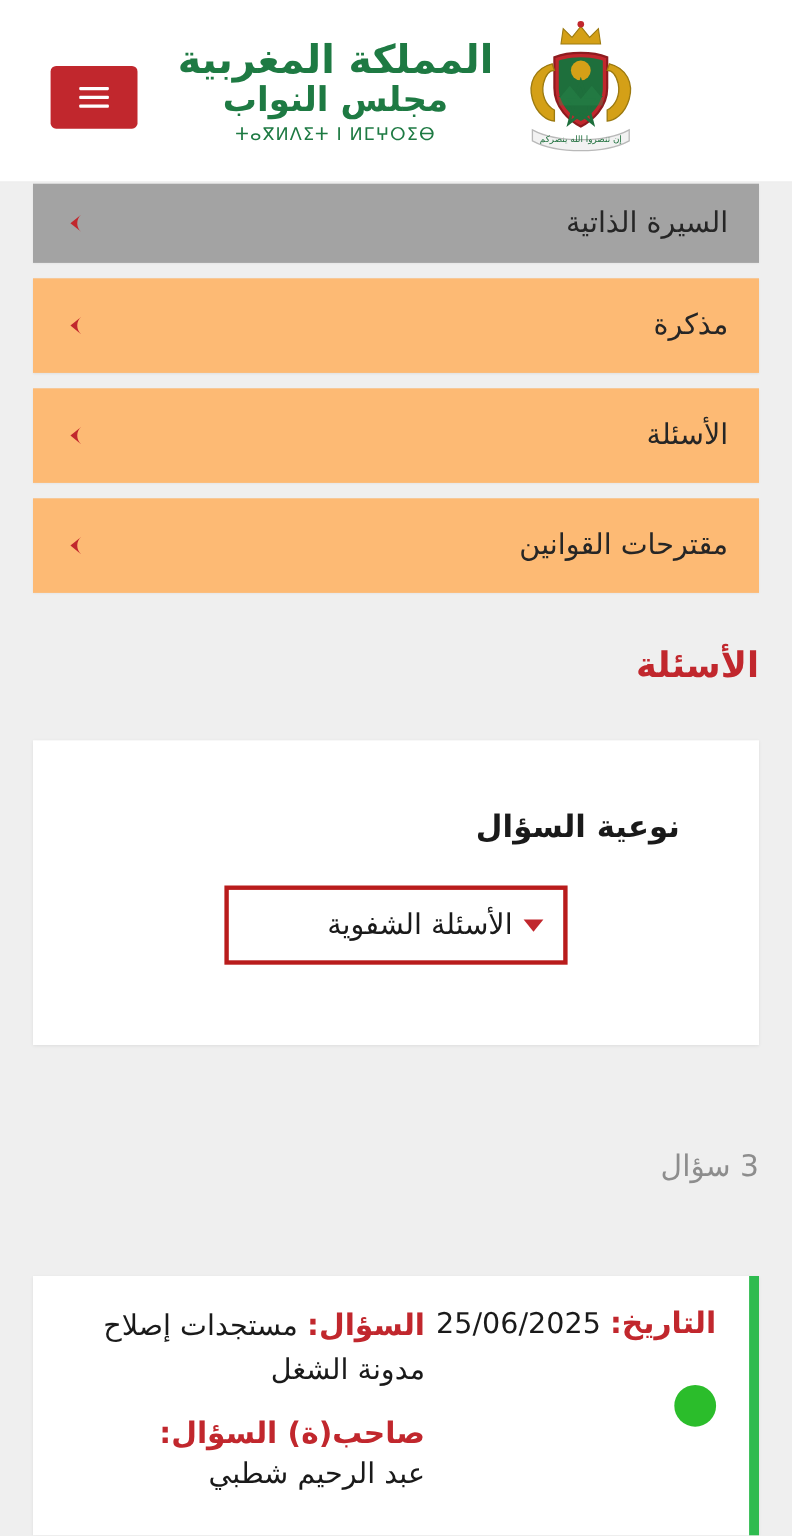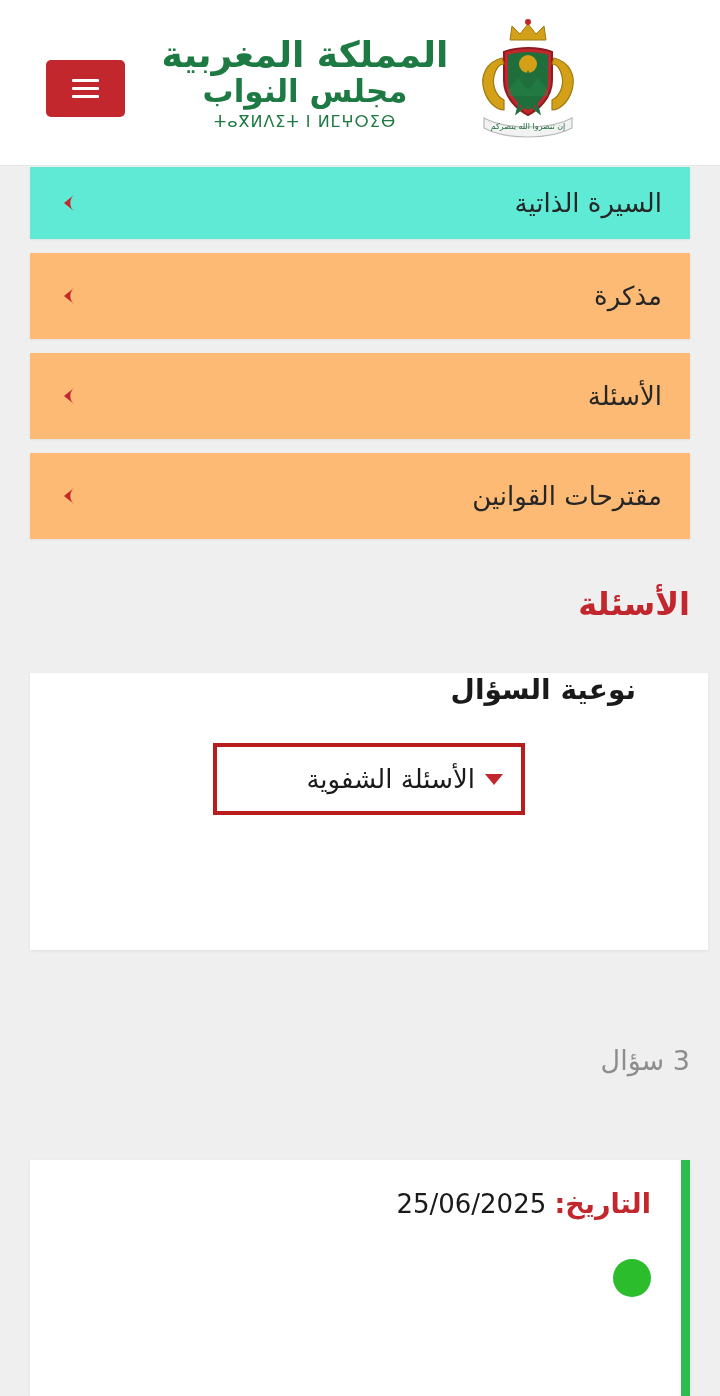--- a/index.html
+++ b/index.html
@@ -113,21 +113,21 @@
     margin-bottom: 14px;
     display: flex;
     flex-direction: row-reverse;
     align-items: center;
     justify-content: flex-start;
     padding: 0 18px 0 18px;
     box-shadow: 0 1px 2px rgba(0,0,0,0.06);
     cursor: pointer;
   }
   .menu-item:first-child {
-    background: #5eead4;
+    background: #a3a3a3;
     height: 72px;
   }
   .menu-item .arrow {
     width: 26px;
     display: flex;
     align-items: center;
     justify-content: center;
     margin-left: 8px;
     flex: 0 0 auto;
   }
@@ -149,24 +149,25 @@
     font-weight: bold;
     color: #c1272d;
     text-align: right;
   }
 
   
   .filter-card {
     position: absolute;
     top: 673px;
     left: 30px;
-    right: 12px;
+    right: 30px;
     height: 277px;
     background: #ffffff;
     box-shadow: 0 1px 3px rgba(0,0,0,0.07);
+    padding-top: 62px;
   }
   .filter-label {
     text-align: right;
     padding-right: 72px;
     font-size: 28px;
     font-weight: bold;
     color: #1a1a1a;
   }
   .select-wrap {
     margin: 37px auto 0 auto;
@@ -380,16 +381,26 @@
 
   <div class="q-card">
     <div class="q-row">
       <div class="q-left">
         <div class="date-line">
           <span class="lbl">التاريخ:</span>
           <span class="date-val">25/06/2025</span>
         </div>
         <div class="status-dot"></div>
       </div>
+      <div class="q-right">
+        <div class="q-text">
+          <span class="lbl">السؤال:</span>
+          <span class="val">مستجدات إصلاح مدونة الشغل</span>
+        </div>
+        <div class="owner-block">
+          <div class="lbl">صاحب(ة) السؤال:</div>
+          <div class="owner-name">عبد الرحيم شطبي</div>
+        </div>
+      </div>
     </div>
   </div>
 
 </div>
 
 </body></html>

